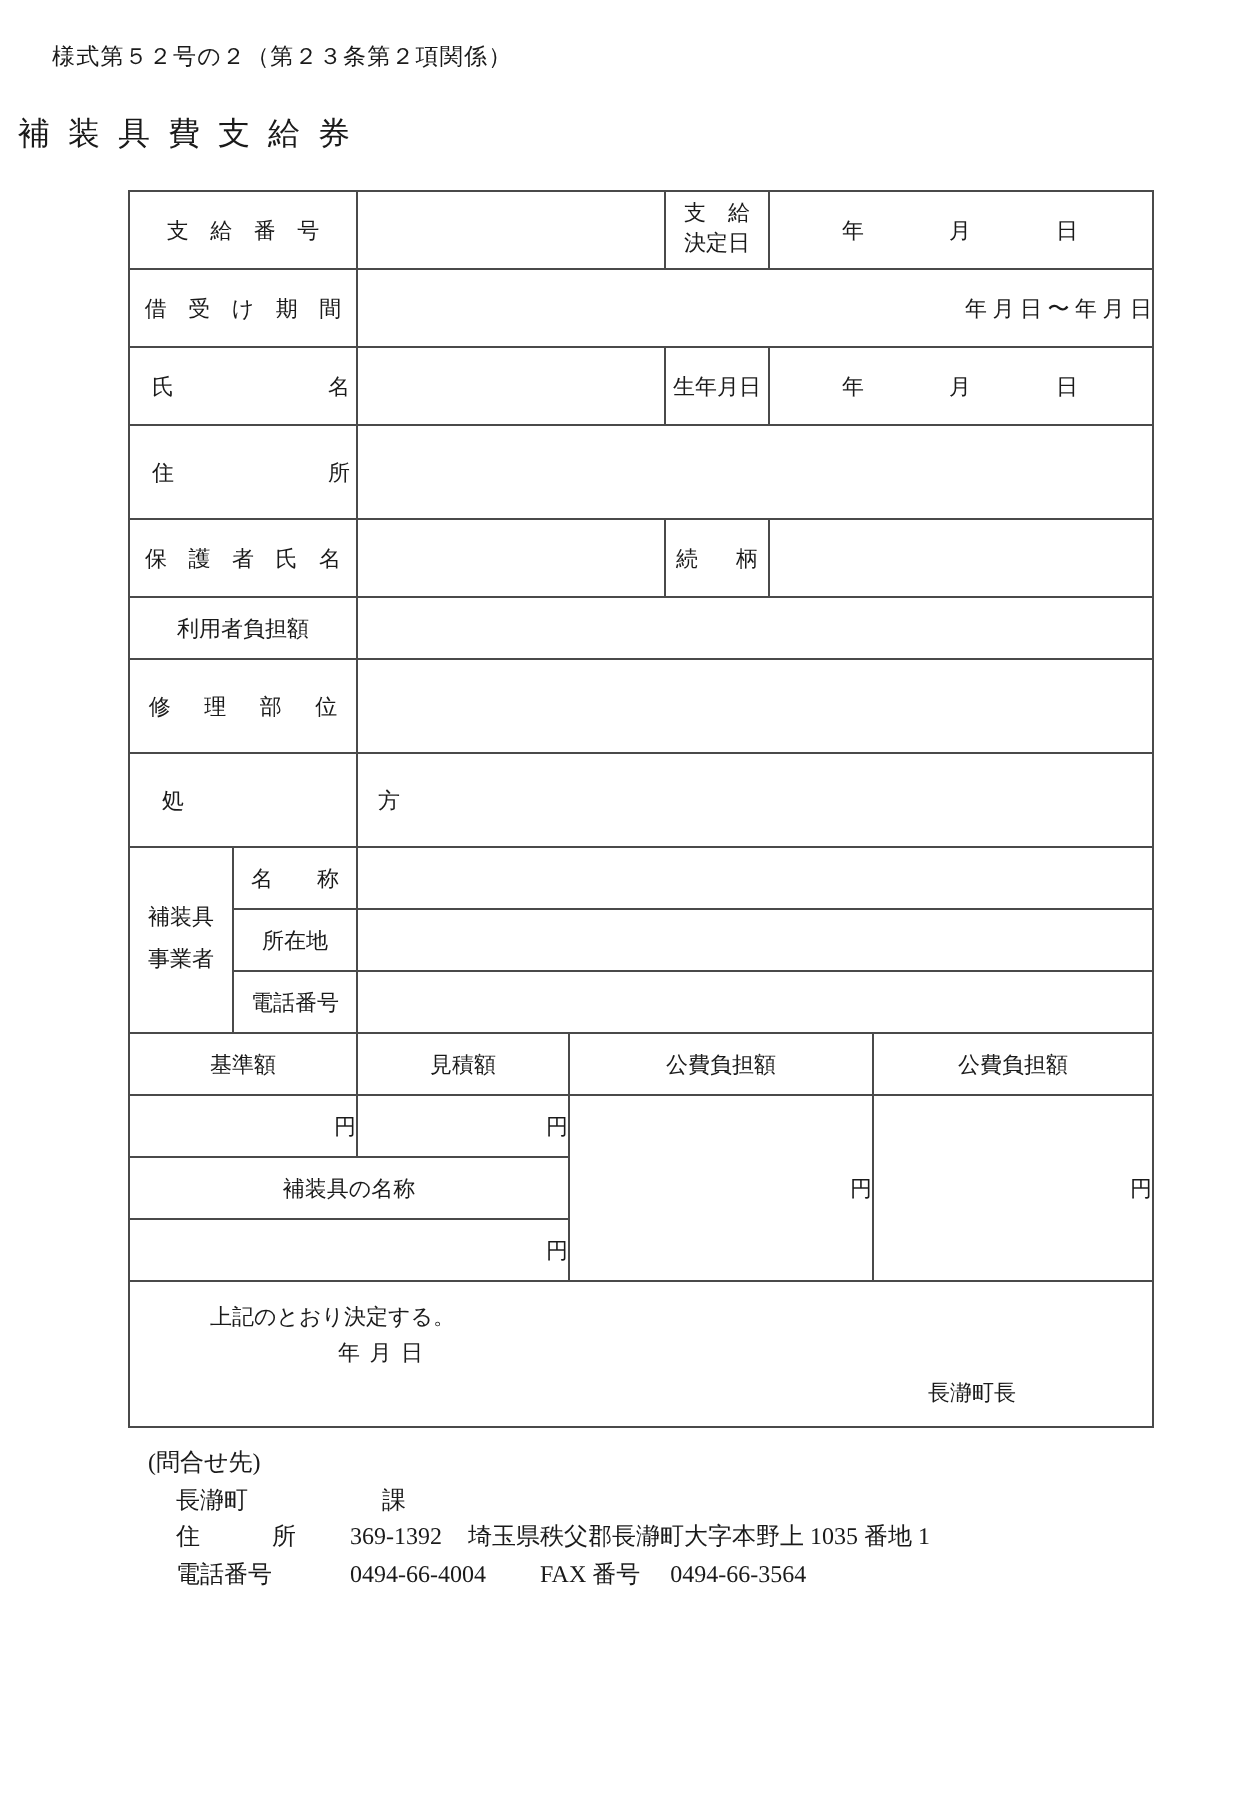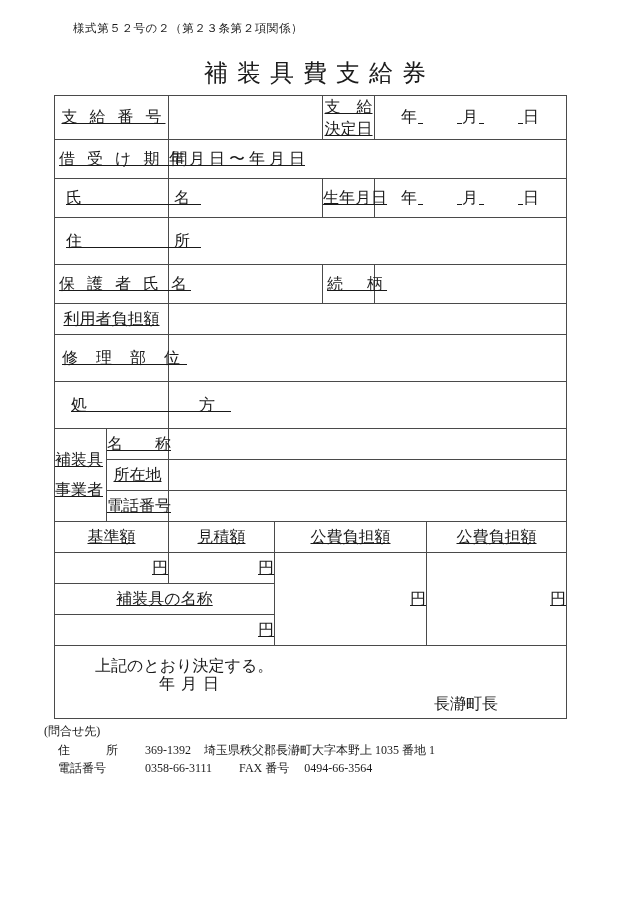--- a/index.html
+++ b/index.html
@@ -24,44 +24,41 @@
   }
 
   
   .form-code {
     position: absolute;
     left: 26px;
     top: 21px;
     font-size: 11.5px;
     letter-spacing: 0.6px;
     white-space: nowrap;
-    margin-left: 47px;
   }
   .doc-title {
     position: absolute;
     left: 0;
     right: 0;
     top: 57px;
-    text-align: center;
-    font-size: 24px;
+    font-size: 16px;
     letter-spacing: 9px;
     text-indent: 9px;
     white-space: nowrap;
   }
 
   
   .form-table {
     position: absolute;
-    left: 54px;
+    left: 64px;
     top: 95px;
     width: 512px;
     border-collapse: collapse;
     table-layout: fixed;
-    font-size: 16px;
-    text-decoration: underline;
+    font-size: 11px;
   }
   .form-table td {
     border: 1px solid #4a4a4a;
     padding: 0;
     vertical-align: middle;
     height: 38px;
   }
   .lbl {
     text-align: center;
     white-space: nowrap;
@@ -76,30 +73,31 @@
   }
   .ymd {
     text-align: center;
     white-space: nowrap;
     letter-spacing: 1px;
   }
   .ymd span { display: inline-block; }
   .gap-wide { width: 34px; }
   .gap-mid { width: 28px; }
   .period {
-    text-align: left;
+    text-align: right;
     white-space: nowrap;
     padding-right: 52px;
   }
   .yen {
     text-align: right;
     padding-right: 10px;
     vertical-align: middle;
   }
   .vendor-label {
+    text-align: center;
     line-height: 1.9;
     white-space: nowrap;
   }
   .row-tall td { height: 46px; }
   .row-short td { height: 30px; }
 
   
   .decision {
     position: relative;
     height: 72px;
@@ -120,21 +118,21 @@
   .decision .d3 {
     position: absolute;
     right: 68px;
     top: 48px;
     white-space: nowrap;
   }
 
   
   .contact {
     position: absolute;
-    left: 44px;
+    left: 74px;
     top: 722px;
     font-size: 12px;
     line-height: 1.55;
   }
   .contact .c-head { margin-left: 0; }
   .contact .c-row {
     margin-left: 14px;
     white-space: nowrap;
   }
   .c-key {
@@ -304,25 +302,29 @@
           <div class="d3">長瀞町長</div>
         </div>
       </td>
     </tr>
   </tbody>
     </table>
 
   <div class="contact">
     <div class="c-head">(問合せ先)</div>
     <div class="c-row">
+      <span class="c-key">長瀞町</span>
+      <span class="c-val-ka">課</span>
+    </div>
+    <div class="c-row">
       <span class="c-key">住　　　所</span>
       <span class="c-val">369-1392</span>
       <span class="c-val">埼玉県秩父郡長瀞町大字本野上 1035 番地 1</span>
     </div>
     <div class="c-row">
       <span class="c-key">電話番号</span>
-      <span class="c-val">0358-66-3111</span>
+      <span class="c-val">0494-66-4004</span>
       <span class="c-fax">FAX 番号</span>
       <span class="c-faxnum">0494-66-3564</span>
     </div>
   </div>
 
 </div>
 
 </body></html>

